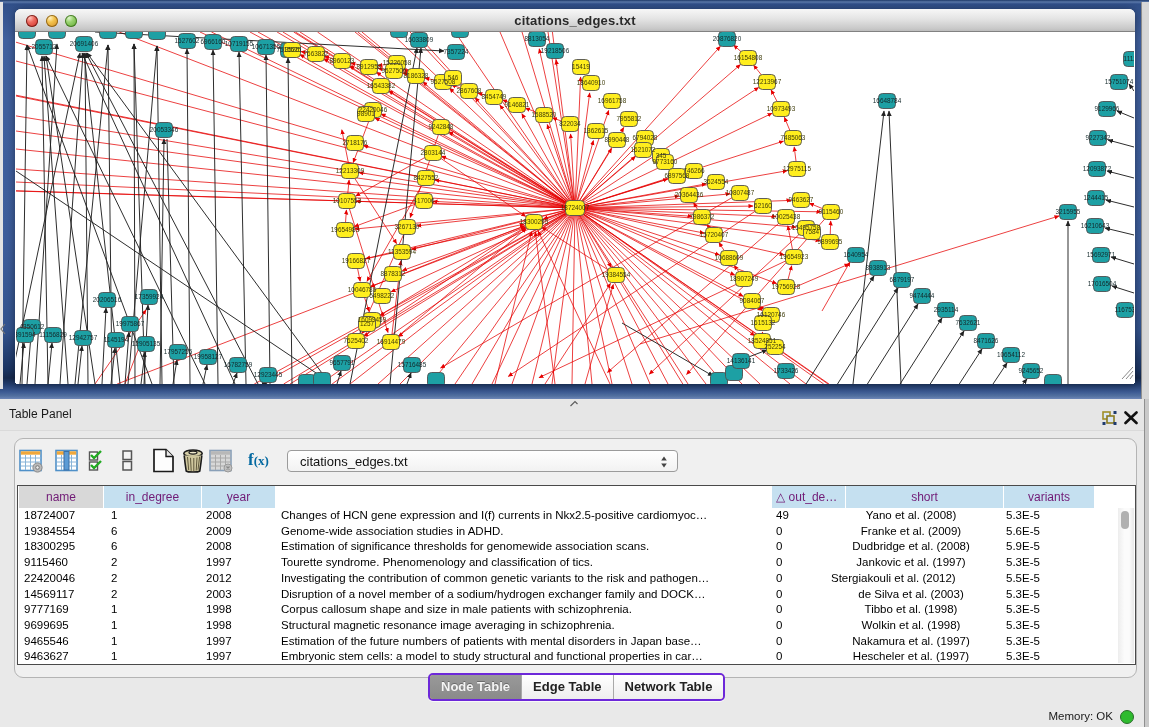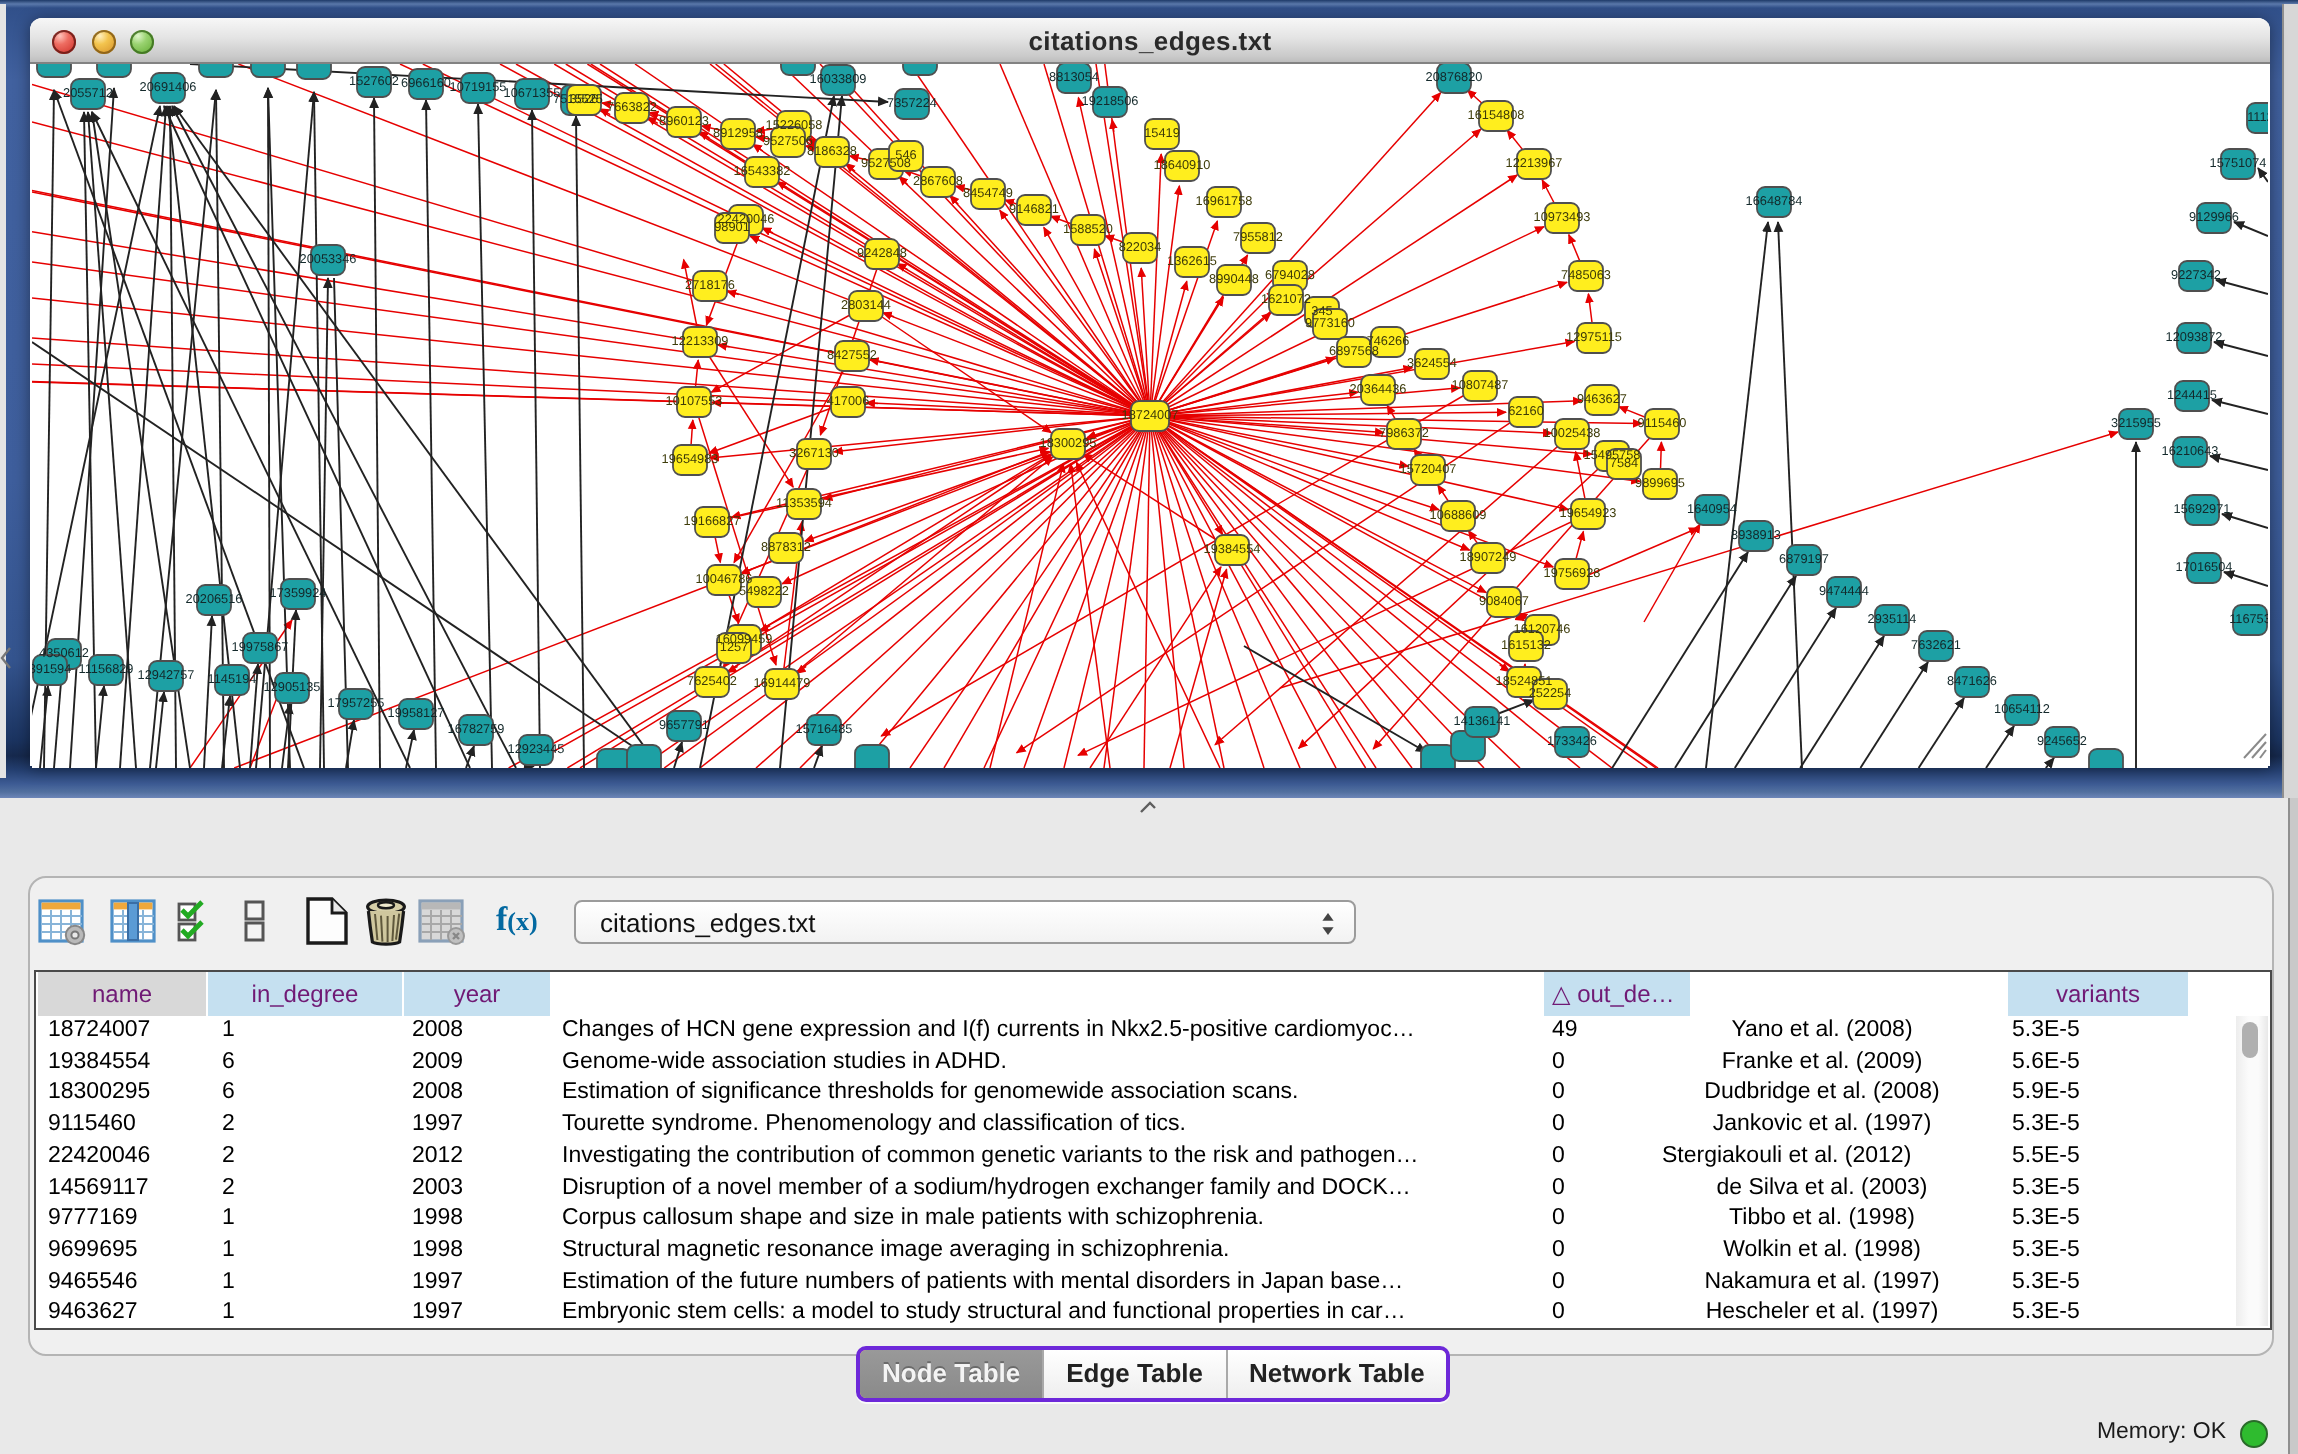--- a/index.html
+++ b/index.html
@@ -625,20 +625,34 @@
 </svg>
     </div>
   <div class="titlebar">
     <div class="tl r"></div>
       <div class="tl y"></div>
       <div class="tl g"></div>
     <div class="title">citations_edges.txt</div>
   </div>
 </div>
 <div class="tp">
+  <div class="hdr">
+      <div class="t">Table Panel</div>
+    <svg class="icon" style="left:1102px;top:11px" width="16" height="16" viewBox="0 0 16 16">
+      <rect x="1" y="2" width="7" height="7" fill="#dce8f6" stroke="#a08f28" stroke-width="1.6"></rect>
+      <rect x="5" y="6" width="7" height="7" fill="#d7e5f5" stroke="#8a7a20" stroke-width="1.6"></rect>
+      <rect x="11.5" y="1" width="3" height="3" fill="#1e3a6e"></rect>
+      <rect x="0.5" y="12" width="3" height="3" fill="#1e3a6e"></rect>
+      <rect x="11.5" y="12" width="3" height="3" fill="#1e3a6e"></rect>
+    </svg>
+    <svg class="icon" style="left:1124px;top:11px" width="14" height="15" viewBox="0 0 14 15">
+      <path d="M1.5 2.5 L12.5 13" stroke="#111" stroke-width="2.6" stroke-linecap="round"></path>
+      <path d="M12.5 2.5 L1.5 13" stroke="#111" stroke-width="2.6" stroke-linecap="round"></path>
+    </svg>
+  </div>
   <div class="container"></div>
   <svg class="icon" style="left:19px;top:50px" width="25" height="25" viewBox="0 0 25 25">
       <rect x="1" y="1.5" width="21" height="20" fill="#ffffff" stroke="#4f90c8" stroke-width="1.6"></rect>
       <rect x="1.8" y="2.3" width="19.4" height="3.4" fill="#f0a83c"></rect>
       <line x1="2" y1="9" x2="22" y2="9" stroke="#88b4d8"></line>
       <line x1="2" y1="13" x2="22" y2="13" stroke="#88b4d8"></line>
       <line x1="2" y1="17" x2="22" y2="17" stroke="#88b4d8"></line>
       <line x1="6.5" y1="6" x2="6.5" y2="21" stroke="#88b4d8"></line>
       <line x1="11.5" y1="6" x2="11.5" y2="21" stroke="#88b4d8"></line>
       <line x1="16.5" y1="6" x2="16.5" y2="21" stroke="#88b4d8"></line>
@@ -700,20 +714,21 @@
     <svg style="position:absolute;right:9px;top:5px" width="8" height="12" viewBox="0 0 8 12">
       <path d="M4 0.5 L6.8 4.4 L1.2 4.4 z" fill="#444"></path>
         <path d="M4 11.5 L6.8 7.6 L1.2 7.6 z" fill="#444"></path>
     </svg>
   </div>
   <div class="table">
     <div class="th" style="left:1px;width:84px;background:#d8d8d8">name</div>
 <div class="th" style="left:86px;width:97px">in_degree</div>
 <div class="th" style="left:184px;width:73px">year</div>
 <div class="th" style="left:754px;width:69px;text-align:left;padding-left:4px">△ out_de…</div>
+<div class="th" style="left:828px;width:157px">short</div>
 <div class="th" style="left:986px;width:90px">variants</div>
     <div class="tr" style="top:22.0px">
         <div class="cell" style="left:6px">18724007</div>
         <div class="cell" style="left:93px">1</div>
         <div class="cell" style="left:188px">2008</div>
         <div class="cell" style="left:263px">Changes of HCN gene expression and I(f) currents in Nkx2.5-positive cardiomyoc…</div>
         <div class="cell" style="left:758px">49</div>
         <div class="cell" style="left:813px;width:160px;text-align:center">Yano et al. (2008)</div>
         <div class="cell" style="left:988px">5.3E-5</div>
       </div>

